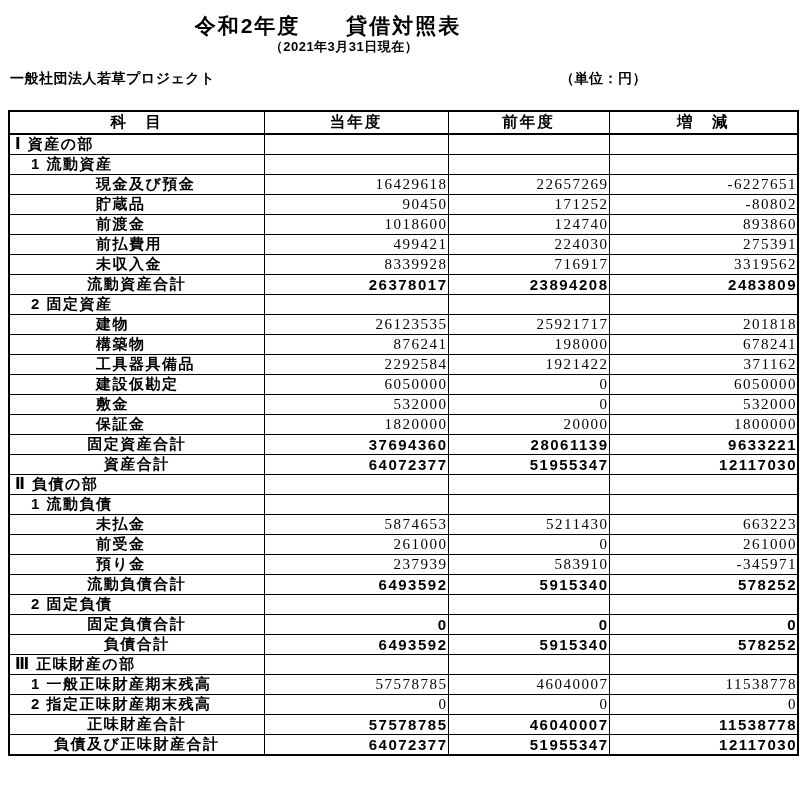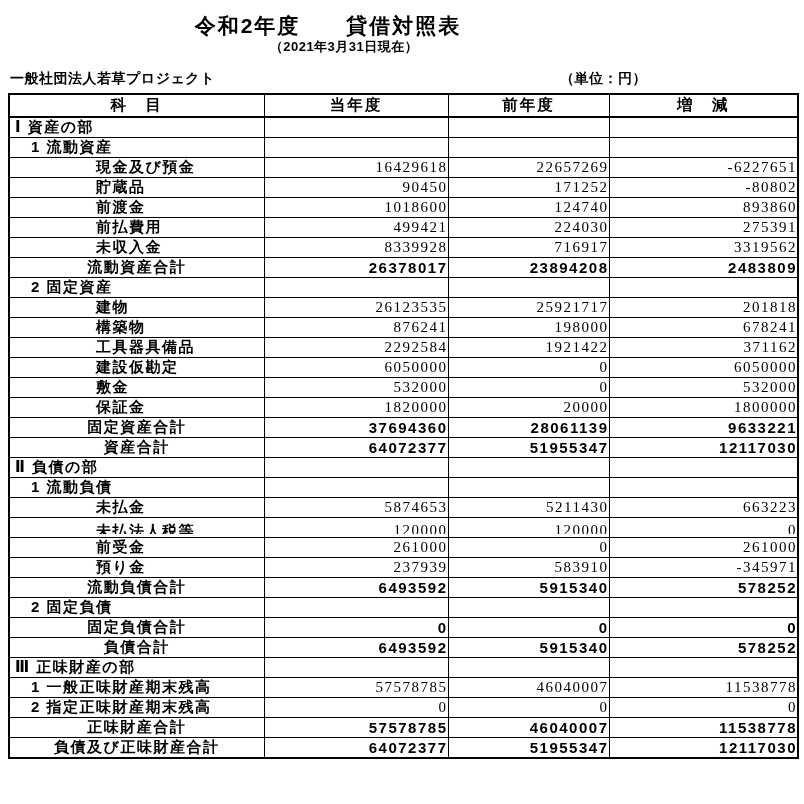--- a/index.html
+++ b/index.html
@@ -31,21 +31,21 @@
     font-weight: bold;
     font-size: 13px;
     letter-spacing: 0.5px;
     line-height: 16px;
     margin-left: 32px;
   }
   .meta-row {
     display: flex;
     justify-content: space-between;
     align-items: flex-end;
-    margin: 15px 9px 5px 10px;
+    margin: 15px 9px 22px 10px;
     font-weight: bold;
     font-size: 14px;
     letter-spacing: 0.5px;
   }
   table.bs {
     border-collapse: collapse;
     table-layout: fixed;
     width: 789px;
     margin-left: 8px;
     border: 2px solid #000;
@@ -246,34 +246,20 @@
           <td class="num"></td>
           <td class="num"></td>
           <td class="num"></td>
         </tr>
         <tr class="row-detail">
           <td class="lbl">未払金</td>
           <td class="num">5874653</td>
           <td class="num">5211430</td>
           <td class="num">663223</td>
         </tr>
-        <tr class="row-detail-clipped">
-          <td class="lbl">
-            <div class="clip">未払法人税等</div>
-          </td>
-          <td class="num">
-            <div class="clip">120000</div>
-          </td>
-          <td class="num">
-            <div class="clip">120000</div>
-          </td>
-          <td class="num">
-            <div class="clip">0</div>
-          </td>
-        </tr>
         <tr class="row-detail">
           <td class="lbl">前受金</td>
           <td class="num">261000</td>
           <td class="num">0</td>
           <td class="num">261000</td>
         </tr>
         <tr class="row-detail">
           <td class="lbl">預り金</td>
           <td class="num">237939</td>
           <td class="num">583910</td>

